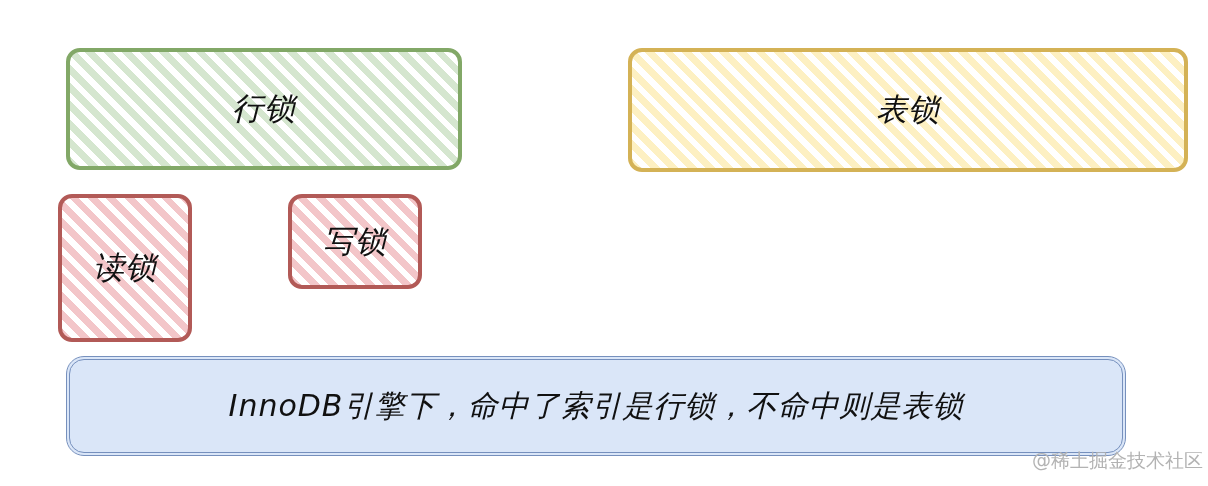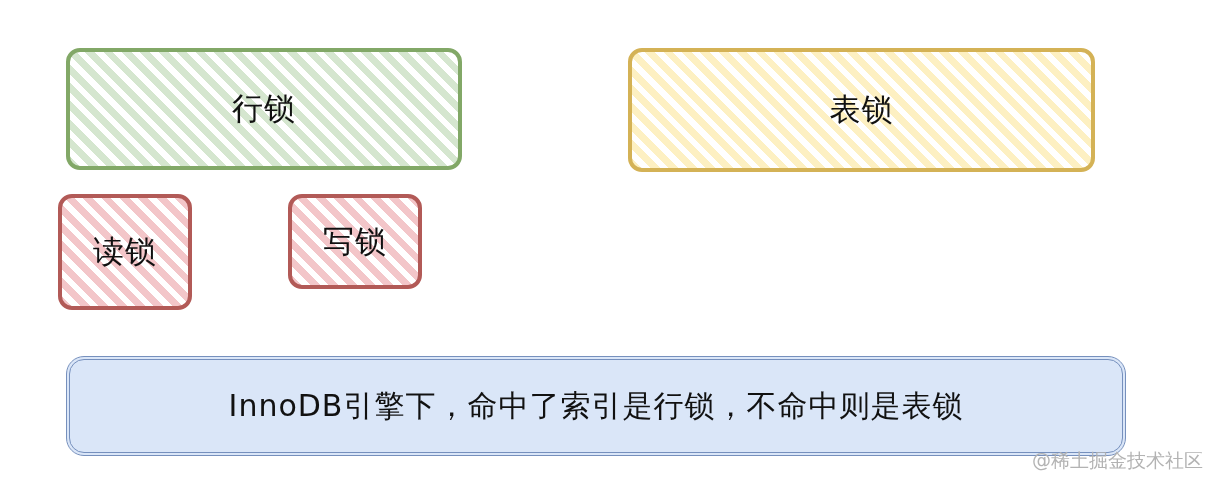--- a/index.html
+++ b/index.html
@@ -4,30 +4,30 @@
 <style>
   html, body { margin: 0; padding: 0; background: #ffffff; }
   body { width: 1208px; height: 486px; position: relative; overflow: hidden;
          font-family: "DejaVu Sans", "Liberation Sans", sans-serif; }
   .box { position: absolute; box-sizing: border-box; display: flex;
          align-items: center; justify-content: center; color: #111; border-radius: 18px; }
   .sketch { border-radius: 14px; border-width: 4px; border-style: solid; }
   .green { left: 66px; top: 48px; width: 396px; height: 122px;
            border-color: #82a867;
            background: repeating-linear-gradient(45deg, #d5e6cf 0 7px, #ffffff 7px 13px); }
-  .yellow { left: 628px; top: 48px; width: 467px; height: 124px;
+  .yellow { left: 628px; top: 48px; width: 560px; height: 124px;
             border-color: #d4b256;
             background: repeating-linear-gradient(45deg, #fdf0c2 0 7px, #ffffff 7px 13px); }
-  .red1 { left: 58px; top: 194px; width: 134px; height: 116px;
+  .red1 { left: 58px; top: 194px; width: 134px; height: 148px;
           border-color: #b25a57;
           background: repeating-linear-gradient(45deg, #f3c6c9 0 7px, #ffffff 7px 13px); }
   .red2 { left: 288px; top: 194px; width: 134px; height: 95px;
           border-color: #b25a57;
           background: repeating-linear-gradient(45deg, #f3c6c9 0 7px, #ffffff 7px 13px); }
-  .label { font-size: 31px; letter-spacing: 1px; background: transparent; }
+  .label { font-size: 31px; letter-spacing: 1px; background: transparent; font-style: italic; }
   .note { left: 66px; top: 356px; width: 1060px; height: 100px;
           background: #dae6f8; border: 4px double #7690bd; }
   .note .label { font-size: 30px; }
   .watermark { position: absolute; left: 1032px; top: 448px; font-size: 19px;
                color: #b3b3b3; white-space: nowrap; }
 </style>
 </head>
 <body>
 
 <div class="box sketch green">

